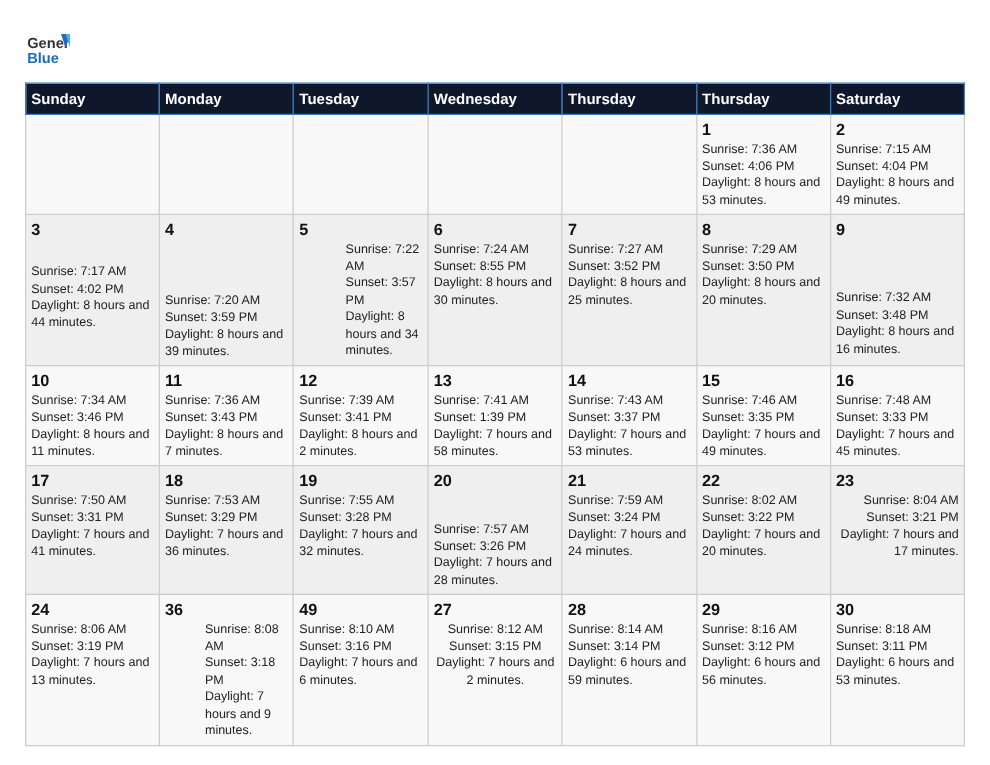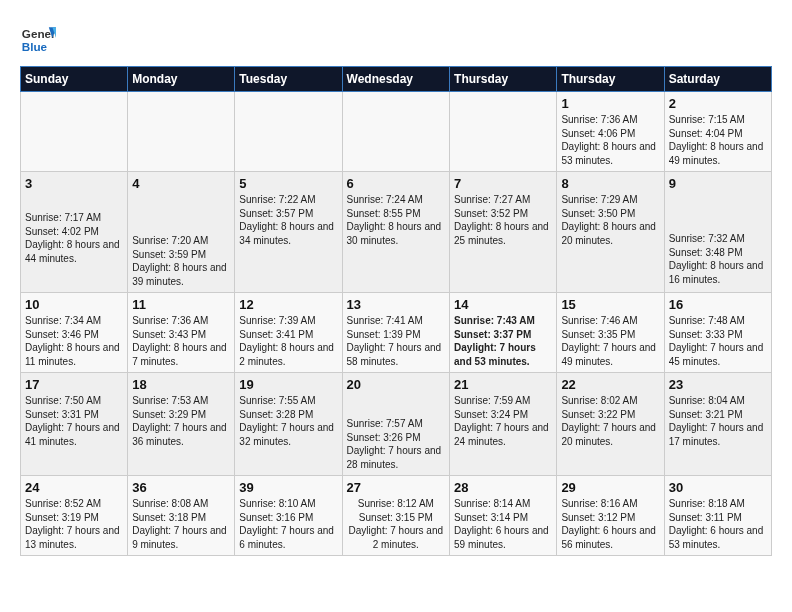--- a/index.html
+++ b/index.html
@@ -134,21 +134,21 @@
 Daylight: 8 hours and 44 minutes.</div>
         </td>
         <td>
           <div class="day-num">4</div>
           <div class="day-info" style="white-space: pre-line; margin-top: 43px;">Sunrise: 7:20 AM
 Sunset: 3:59 PM
 Daylight: 8 hours and 39 minutes.</div>
         </td>
         <td>
           <div class="day-num">5</div>
-          <div class="day-info" style="white-space: pre-line;">Sunrise: 7:22 AM
+          <div class="day-info" style="white-space: pre-line; margin-left: 37px;">Sunrise: 7:22 AM
 Sunset: 3:57 PM
 Daylight: 8 hours and 34 minutes.</div>
         </td>
         <td>
           <div class="day-num">6</div>
           <div class="day-info" style="white-space: pre-line;">Sunrise: 7:24 AM
 Sunset: 8:55 PM
 Daylight: 8 hours and 30 minutes.</div>
         </td>
         <td>
@@ -190,21 +190,21 @@
 Daylight: 8 hours and 2 minutes.</div>
         </td>
         <td>
           <div class="day-num">13</div>
           <div class="day-info" style="white-space: pre-line;">Sunrise: 7:41 AM
 Sunset: 1:39 PM
 Daylight: 7 hours and 58 minutes.</div>
         </td>
         <td>
           <div class="day-num">14</div>
-          <div class="day-info" style="white-space: pre-line; font-weight: bold;">Sunrise: 7:43 AM
+          <div class="day-info" style="white-space: pre-line;">Sunrise: 7:43 AM
 Sunset: 3:37 PM
 Daylight: 7 hours and 53 minutes.</div>
         </td>
         <td>
           <div class="day-num">15</div>
           <div class="day-info" style="white-space: pre-line;">Sunrise: 7:46 AM
 Sunset: 3:35 PM
 Daylight: 7 hours and 49 minutes.</div>
         </td>
         <td>
@@ -246,40 +246,40 @@
 Daylight: 7 hours and 24 minutes.</div>
         </td>
         <td>
           <div class="day-num">22</div>
           <div class="day-info" style="white-space: pre-line;">Sunrise: 8:02 AM
 Sunset: 3:22 PM
 Daylight: 7 hours and 20 minutes.</div>
         </td>
         <td>
           <div class="day-num">23</div>
-          <div class="day-info" style="white-space: pre-line;">Sunrise: 8:04 AM
+          <div class="day-info" style="white-space: pre-line; text-align: right;">Sunrise: 8:04 AM
 Sunset: 3:21 PM
 Daylight: 7 hours and 17 minutes.</div>
         </td>
       </tr>
       <tr>
         <td>
           <div class="day-num">24</div>
-          <div class="day-info" style="white-space: pre-line;">Sunrise: 8:52 AM
+          <div class="day-info" style="white-space: pre-line;">Sunrise: 8:06 AM
 Sunset: 3:19 PM
 Daylight: 7 hours and 13 minutes.</div>
         </td>
         <td>
           <div class="day-num">36</div>
-          <div class="day-info" style="white-space: pre-line;">Sunrise: 8:08 AM
+          <div class="day-info" style="white-space: pre-line; margin-left: 32px;">Sunrise: 8:08 AM
 Sunset: 3:18 PM
 Daylight: 7 hours and 9 minutes.</div>
         </td>
         <td>
-          <div class="day-num">39</div>
+          <div class="day-num">49</div>
           <div class="day-info" style="white-space: pre-line;">Sunrise: 8:10 AM
 Sunset: 3:16 PM
 Daylight: 7 hours and 6 minutes.</div>
         </td>
         <td>
           <div class="day-num">27</div>
           <div class="day-info" style="white-space: pre-line; text-align: center;">Sunrise: 8:12 AM
 Sunset: 3:15 PM
 Daylight: 7 hours and 2 minutes.</div>
         </td>

